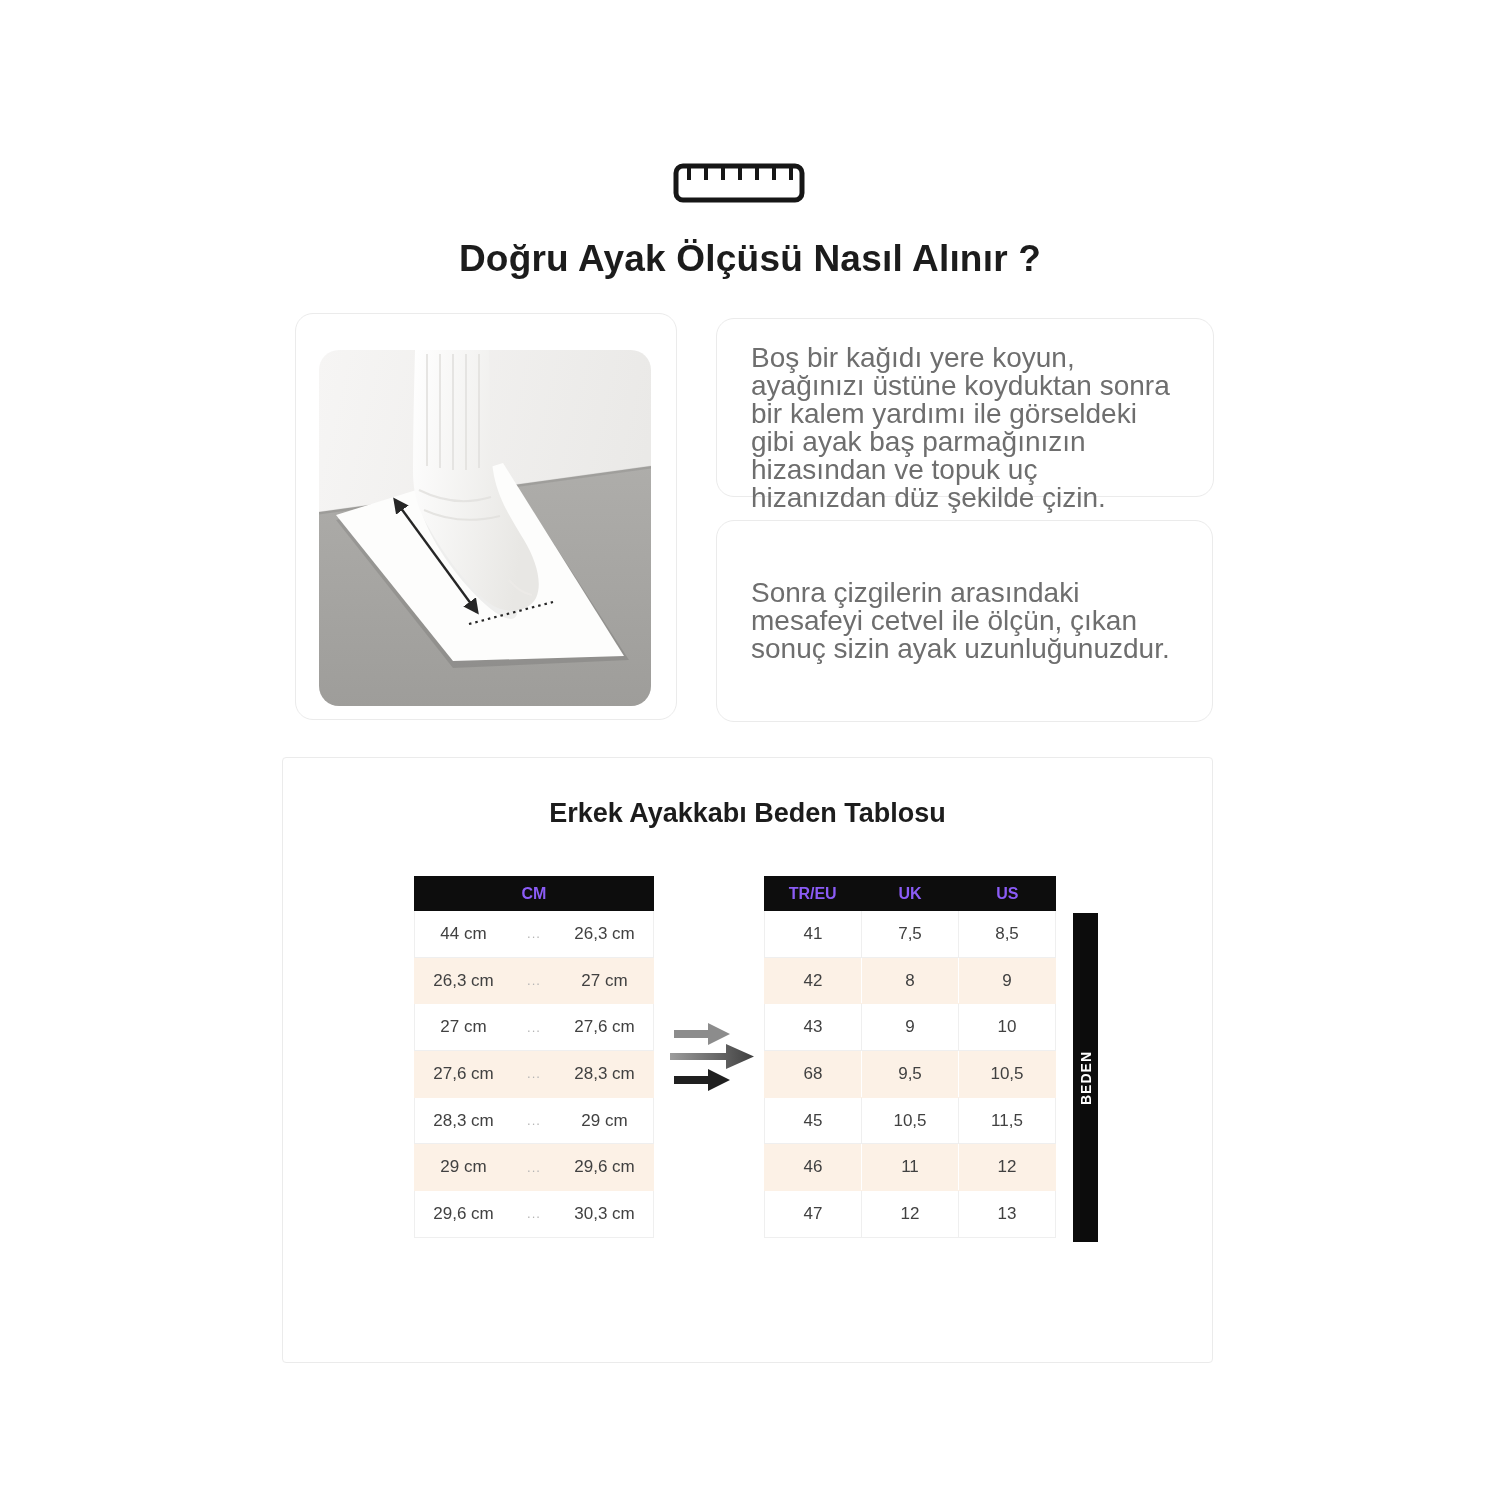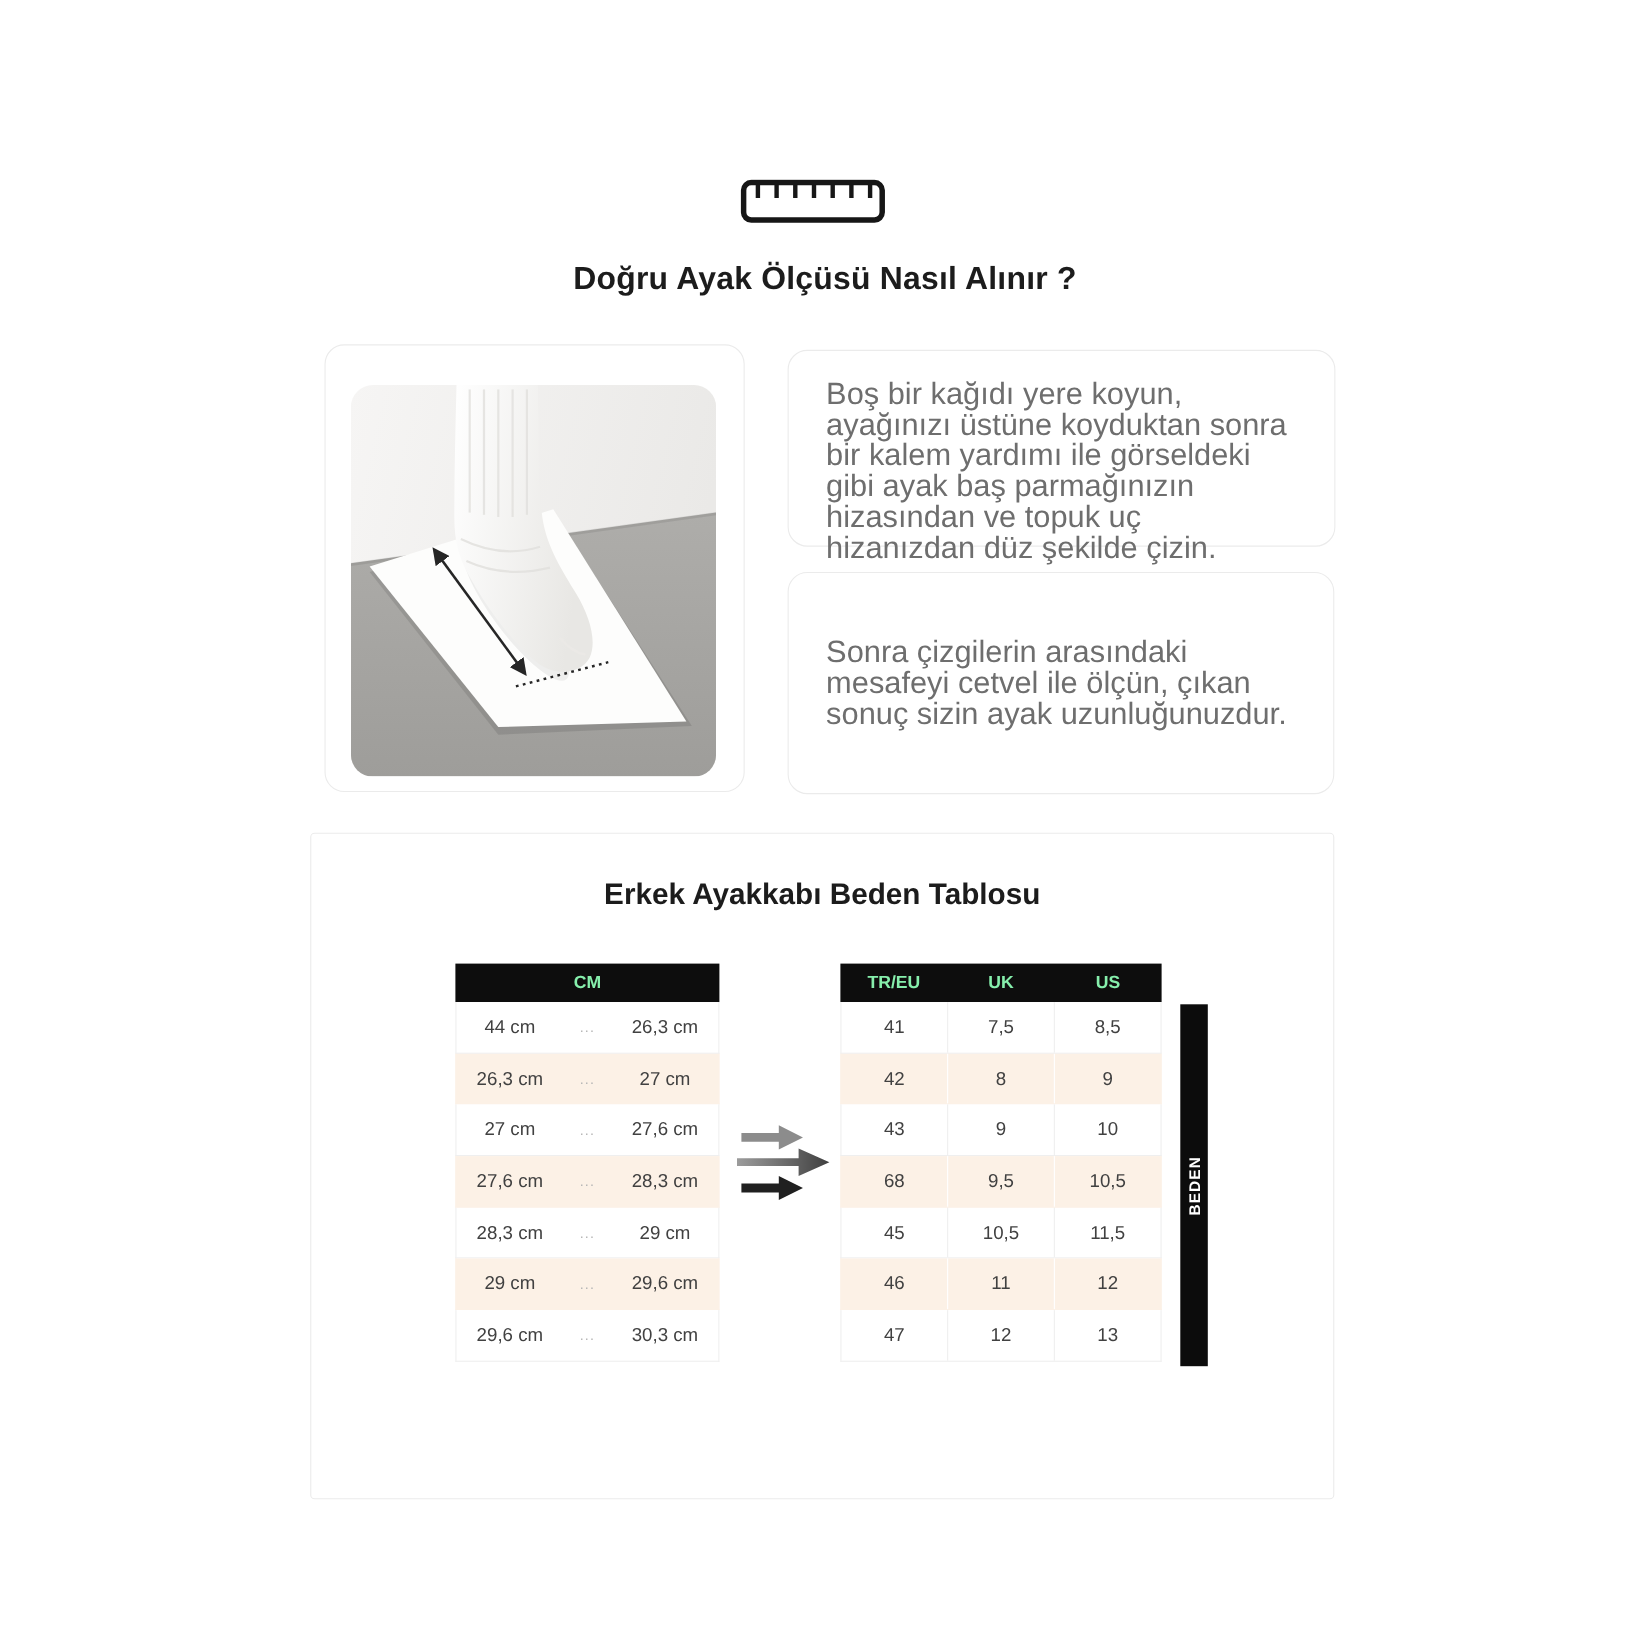--- a/index.html
+++ b/index.html
@@ -5,41 +5,41 @@
   * { margin:0; padding:0; box-sizing:border-box; }
   html,body { width:1500px; height:1500px; background:#ffffff;
     font-family:"Liberation Sans", sans-serif; }
   .stage { position:relative; width:1500px; height:1500px; background:#fff; overflow:hidden; }
 
   
   .ruler { position:absolute; left:673px; top:163px; width:132px; height:40px; }
 
   
   .main-title { position:absolute; left:0; top:238px; width:1500px; text-align:center;
-    font-size:29px; font-weight:700; color:#1c1c1c; letter-spacing:.2px; }
+    font-size:37px; font-weight:700; color:#1c1c1c; letter-spacing:.2px; }
 
   
   .card { position:absolute; background:#fff; border:1px solid #ebebeb; border-radius:18px; }
   .photo-card  { left:295px; top:313px; width:382px; height:407px; }
   .photo-wrap  { position:absolute; left:23px; top:36px; width:332px; height:356px;
                  border-radius:20px; overflow:hidden; }
   .info-card-1 { left:716px; top:318px; width:498px; height:179px; padding:25px 36px 12px 34px; }
   .info-card-2 { left:716px; top:520px; width:497px; height:202px; padding:0 36px 0 34px;
                  display:flex; align-items:center; }
   .info-text { font-size:28px; line-height:28px; color:#6e6e6e; }
 
   
   .size-card { left:282px; top:757px; width:931px; height:606px; border-radius:4px; }
   .size-title { position:absolute; left:0; top:40px; width:100%; text-align:center;
     font-size:27px; font-weight:700; color:#1c1c1c; }
 
   .table { position:absolute; top:118px; }
   .cm-table  { left:131px; width:240px; }
   .eu-table  { left:481px; width:292px; }
-  .thead { background:#0d0d0d; color:#86efac; height:35px; display:flex;
+  .thead { background:#0d0d0d; color:#8b5cf6; height:35px; display:flex;
     align-items:center; font-size:16px; font-weight:700; }
   .thead.single { justify-content:center; }
   .thead .hcell { flex:1; text-align:center; }
   .trow { height:46.7px; display:flex; align-items:center; background:#fff;
     border-left:1px solid #efefef; border-right:1px solid #efefef; border-bottom:1px solid #efefef;
     font-size:17px; color:#414141; }
   .rows .trow:nth-child(even) { background:#fcf1e6; border-color:#fcf1e6; }
   .cm-row .cell { text-align:center; }
   .cm-row .from { flex:1.05; }
   .cm-row .sep  { width:44px; color:#b5b5b5; font-size:13px; letter-spacing:1px; }

